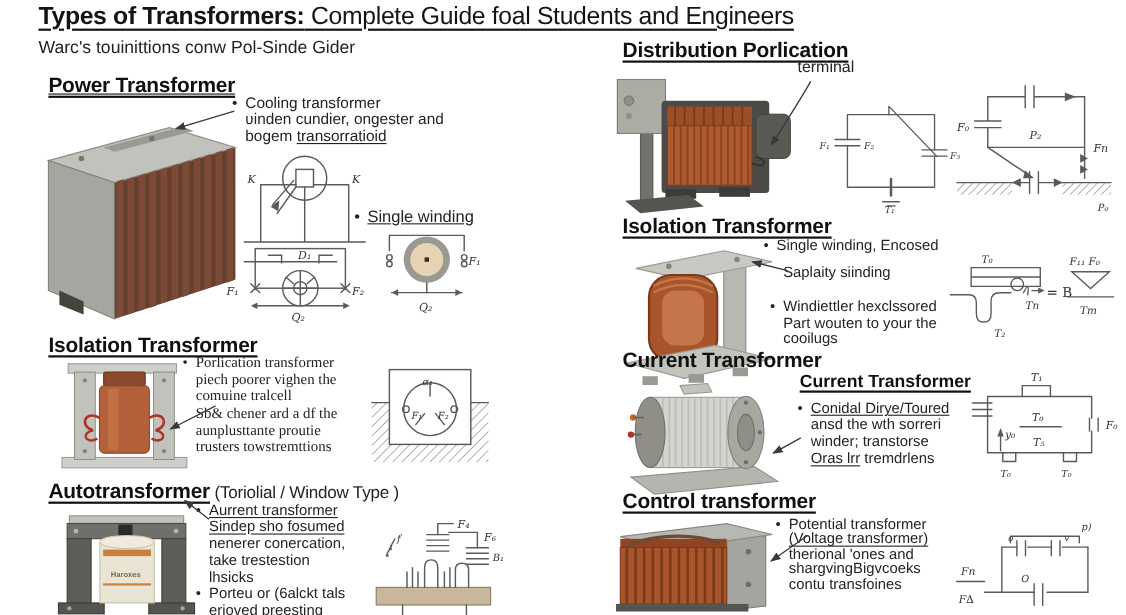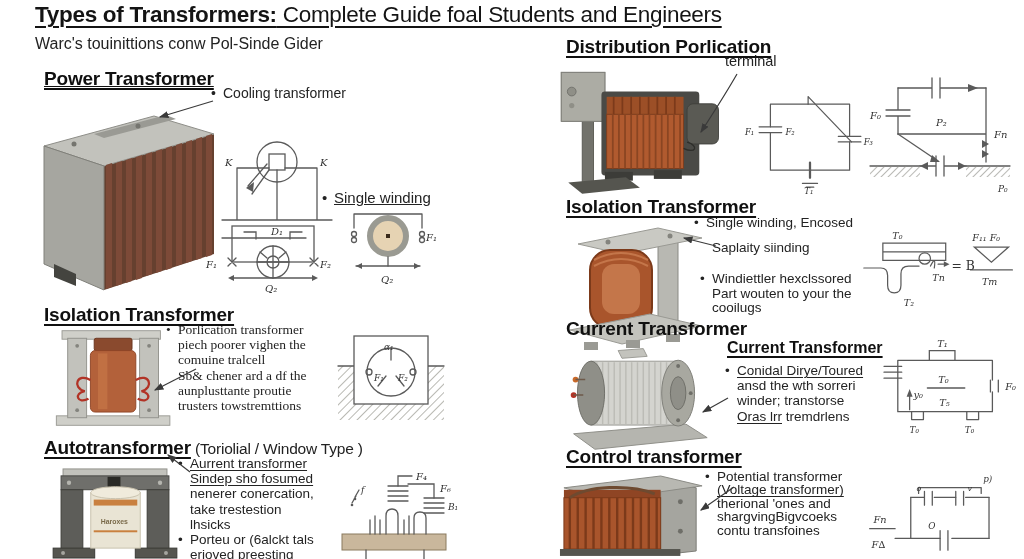--- a/index.html
+++ b/index.html
@@ -67,20 +67,22 @@
         <polygon points="158,51 164,49 164,170 158,172"></polygon>
       <polygon points="168,48 174,46 174,167 168,169"></polygon>
         <polygon points="178,45 184,43 184,164 178,166"></polygon>
       <polygon points="188,42 194,40 194,161 188,163"></polygon>
     </g>
     <polygon points="36,170 58,180 58,192 36,183" fill="#44443f"></polygon>
   </svg>
 
   <div class="s note f14" style="left:223px;top:86px;">
     <div class="line bull"><span>Cooling transformer</span></div>
+    <div class="line"><span>ʋinden cundier, ongester and</span></div>
+    <div class="line"><span>bogem </span><span class="u">transorratioid</span></div>
   </div>
 
   <svg class="s" style="left:222px;top:134px;" width="110" height="110" viewBox="0 0 110 110">
     <g class="circ">
       <circle cx="55" cy="28" r="20"></circle>
       <rect x="47" y="20" width="16" height="16"></rect>
       <path d="M15,34 H47 M63,34 H95 M15,34 V86 M95,34 V86 M0,86 H110 M55,36 V86"></path>
       <path d="M45,30 L26,52 M47,36 L30,60"></path>
       <path d="M0,104 H84"></path>
     </g>

